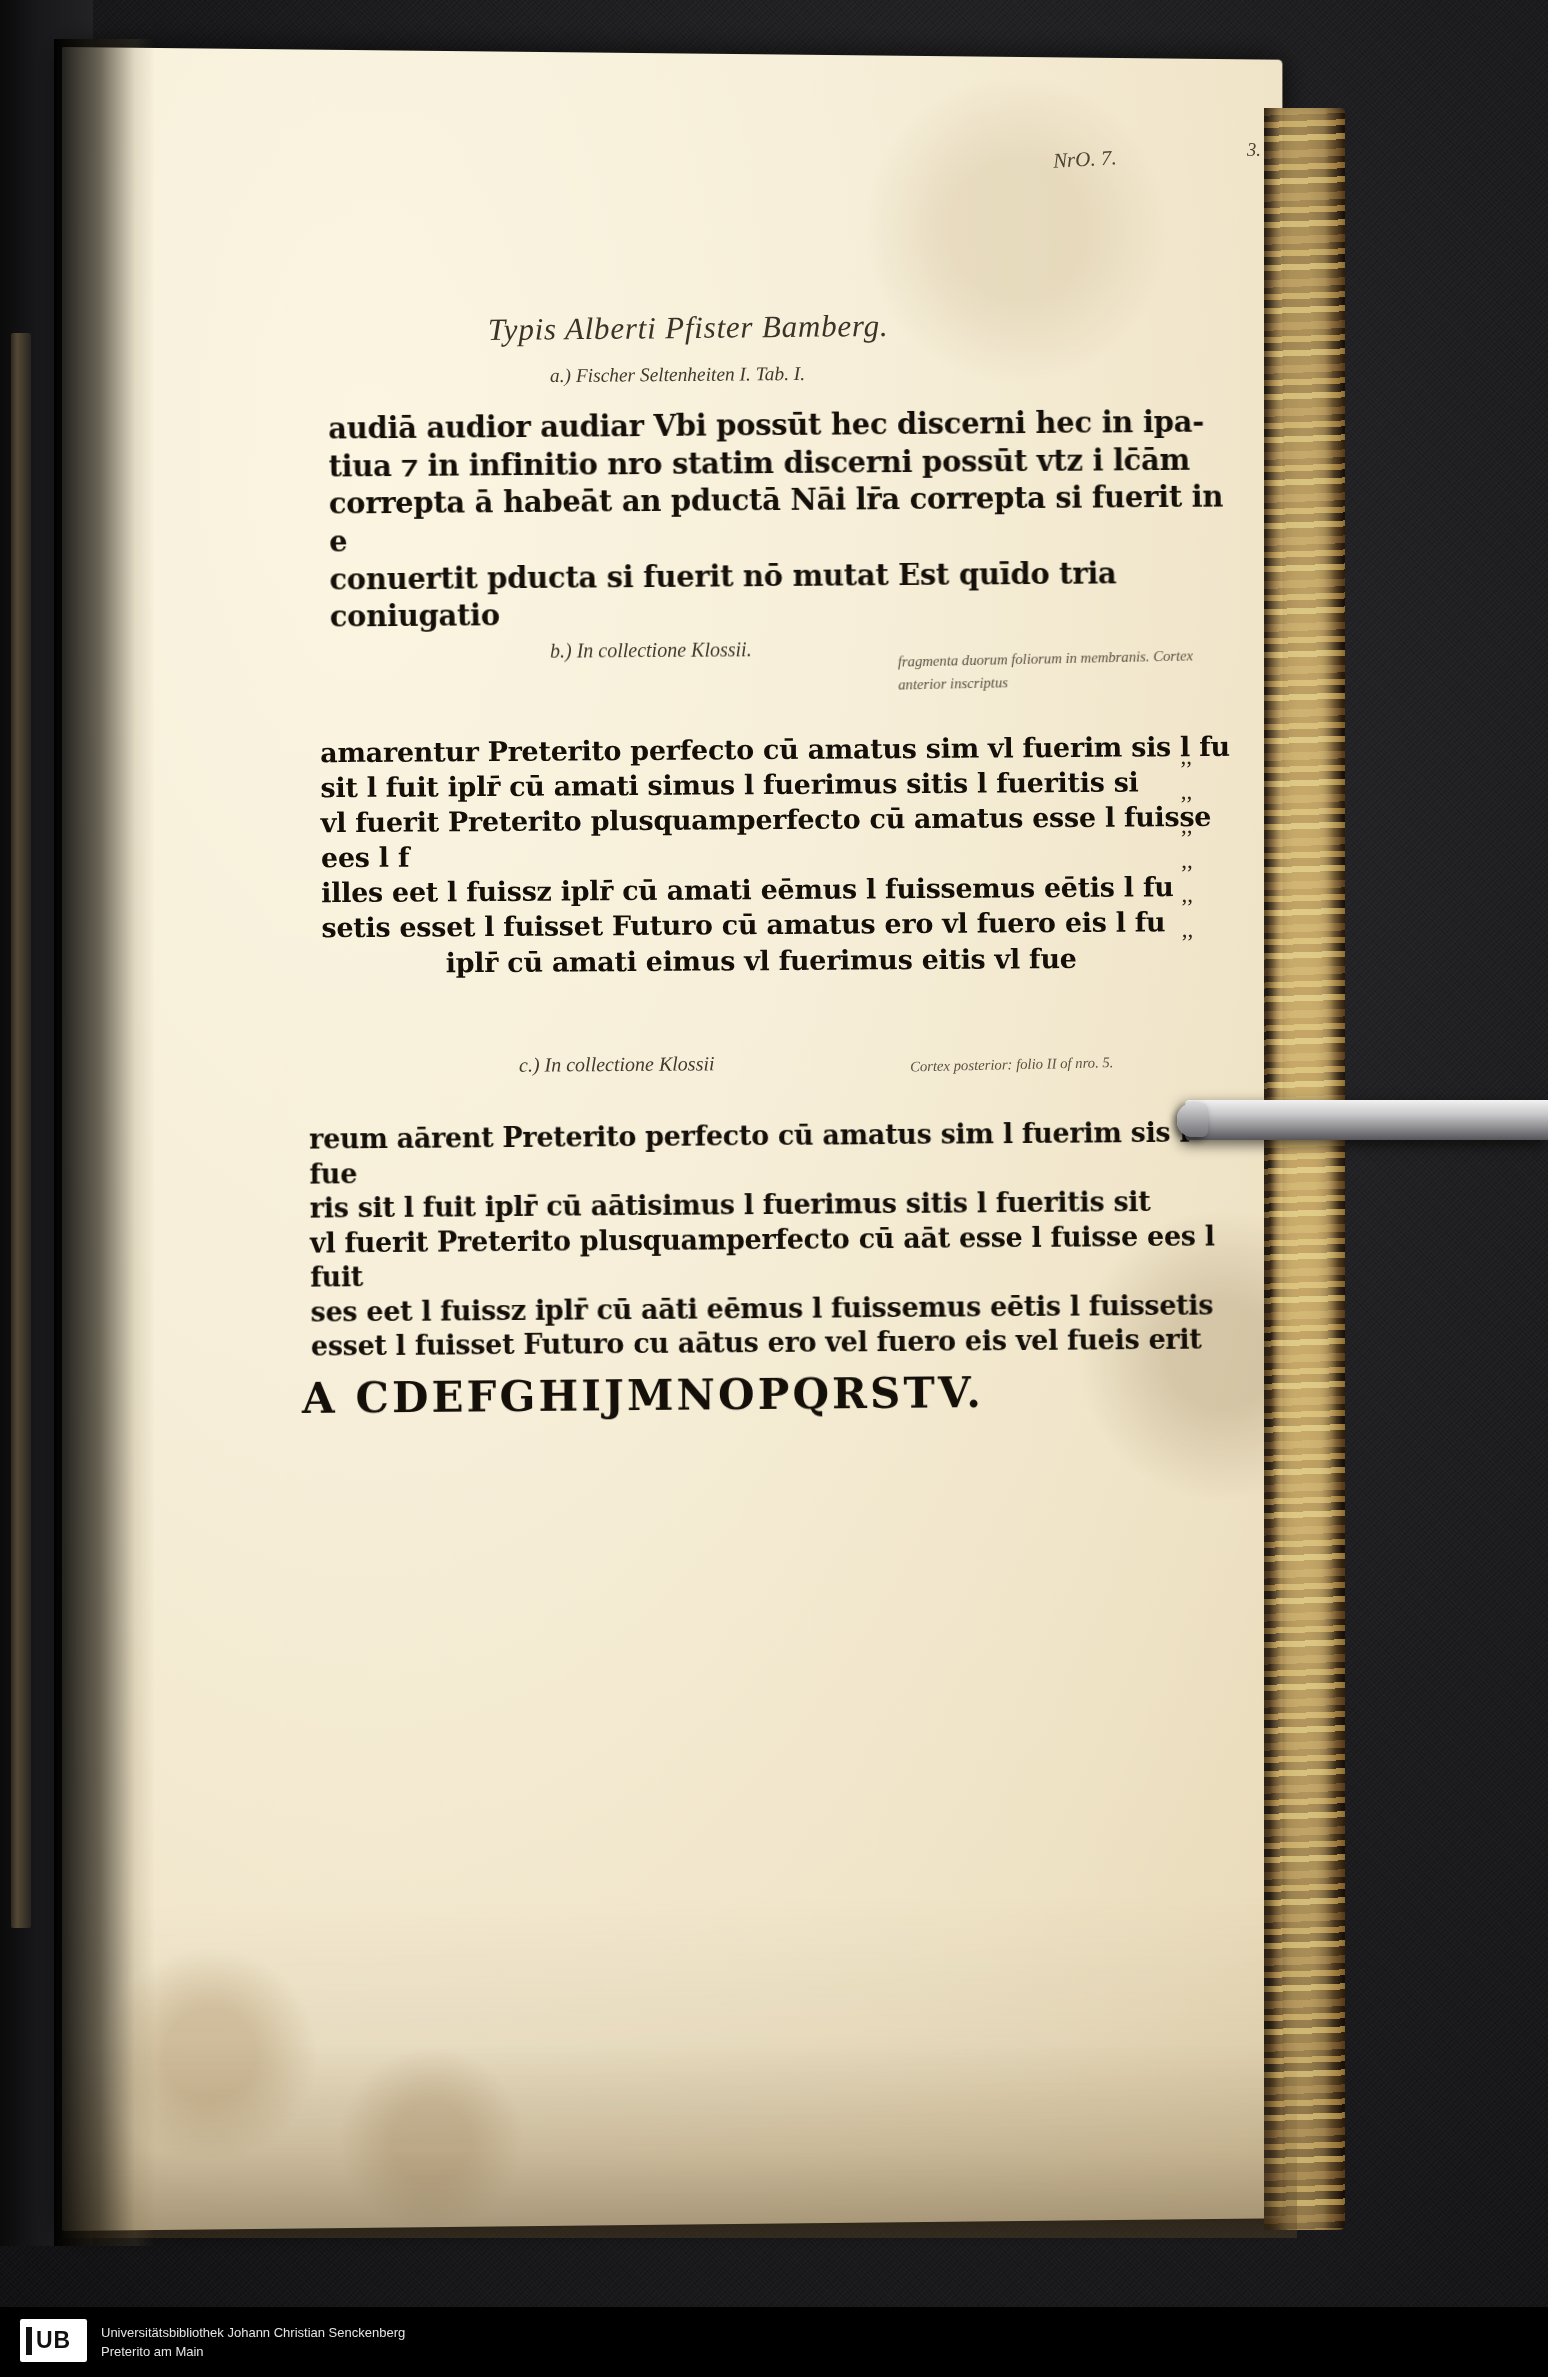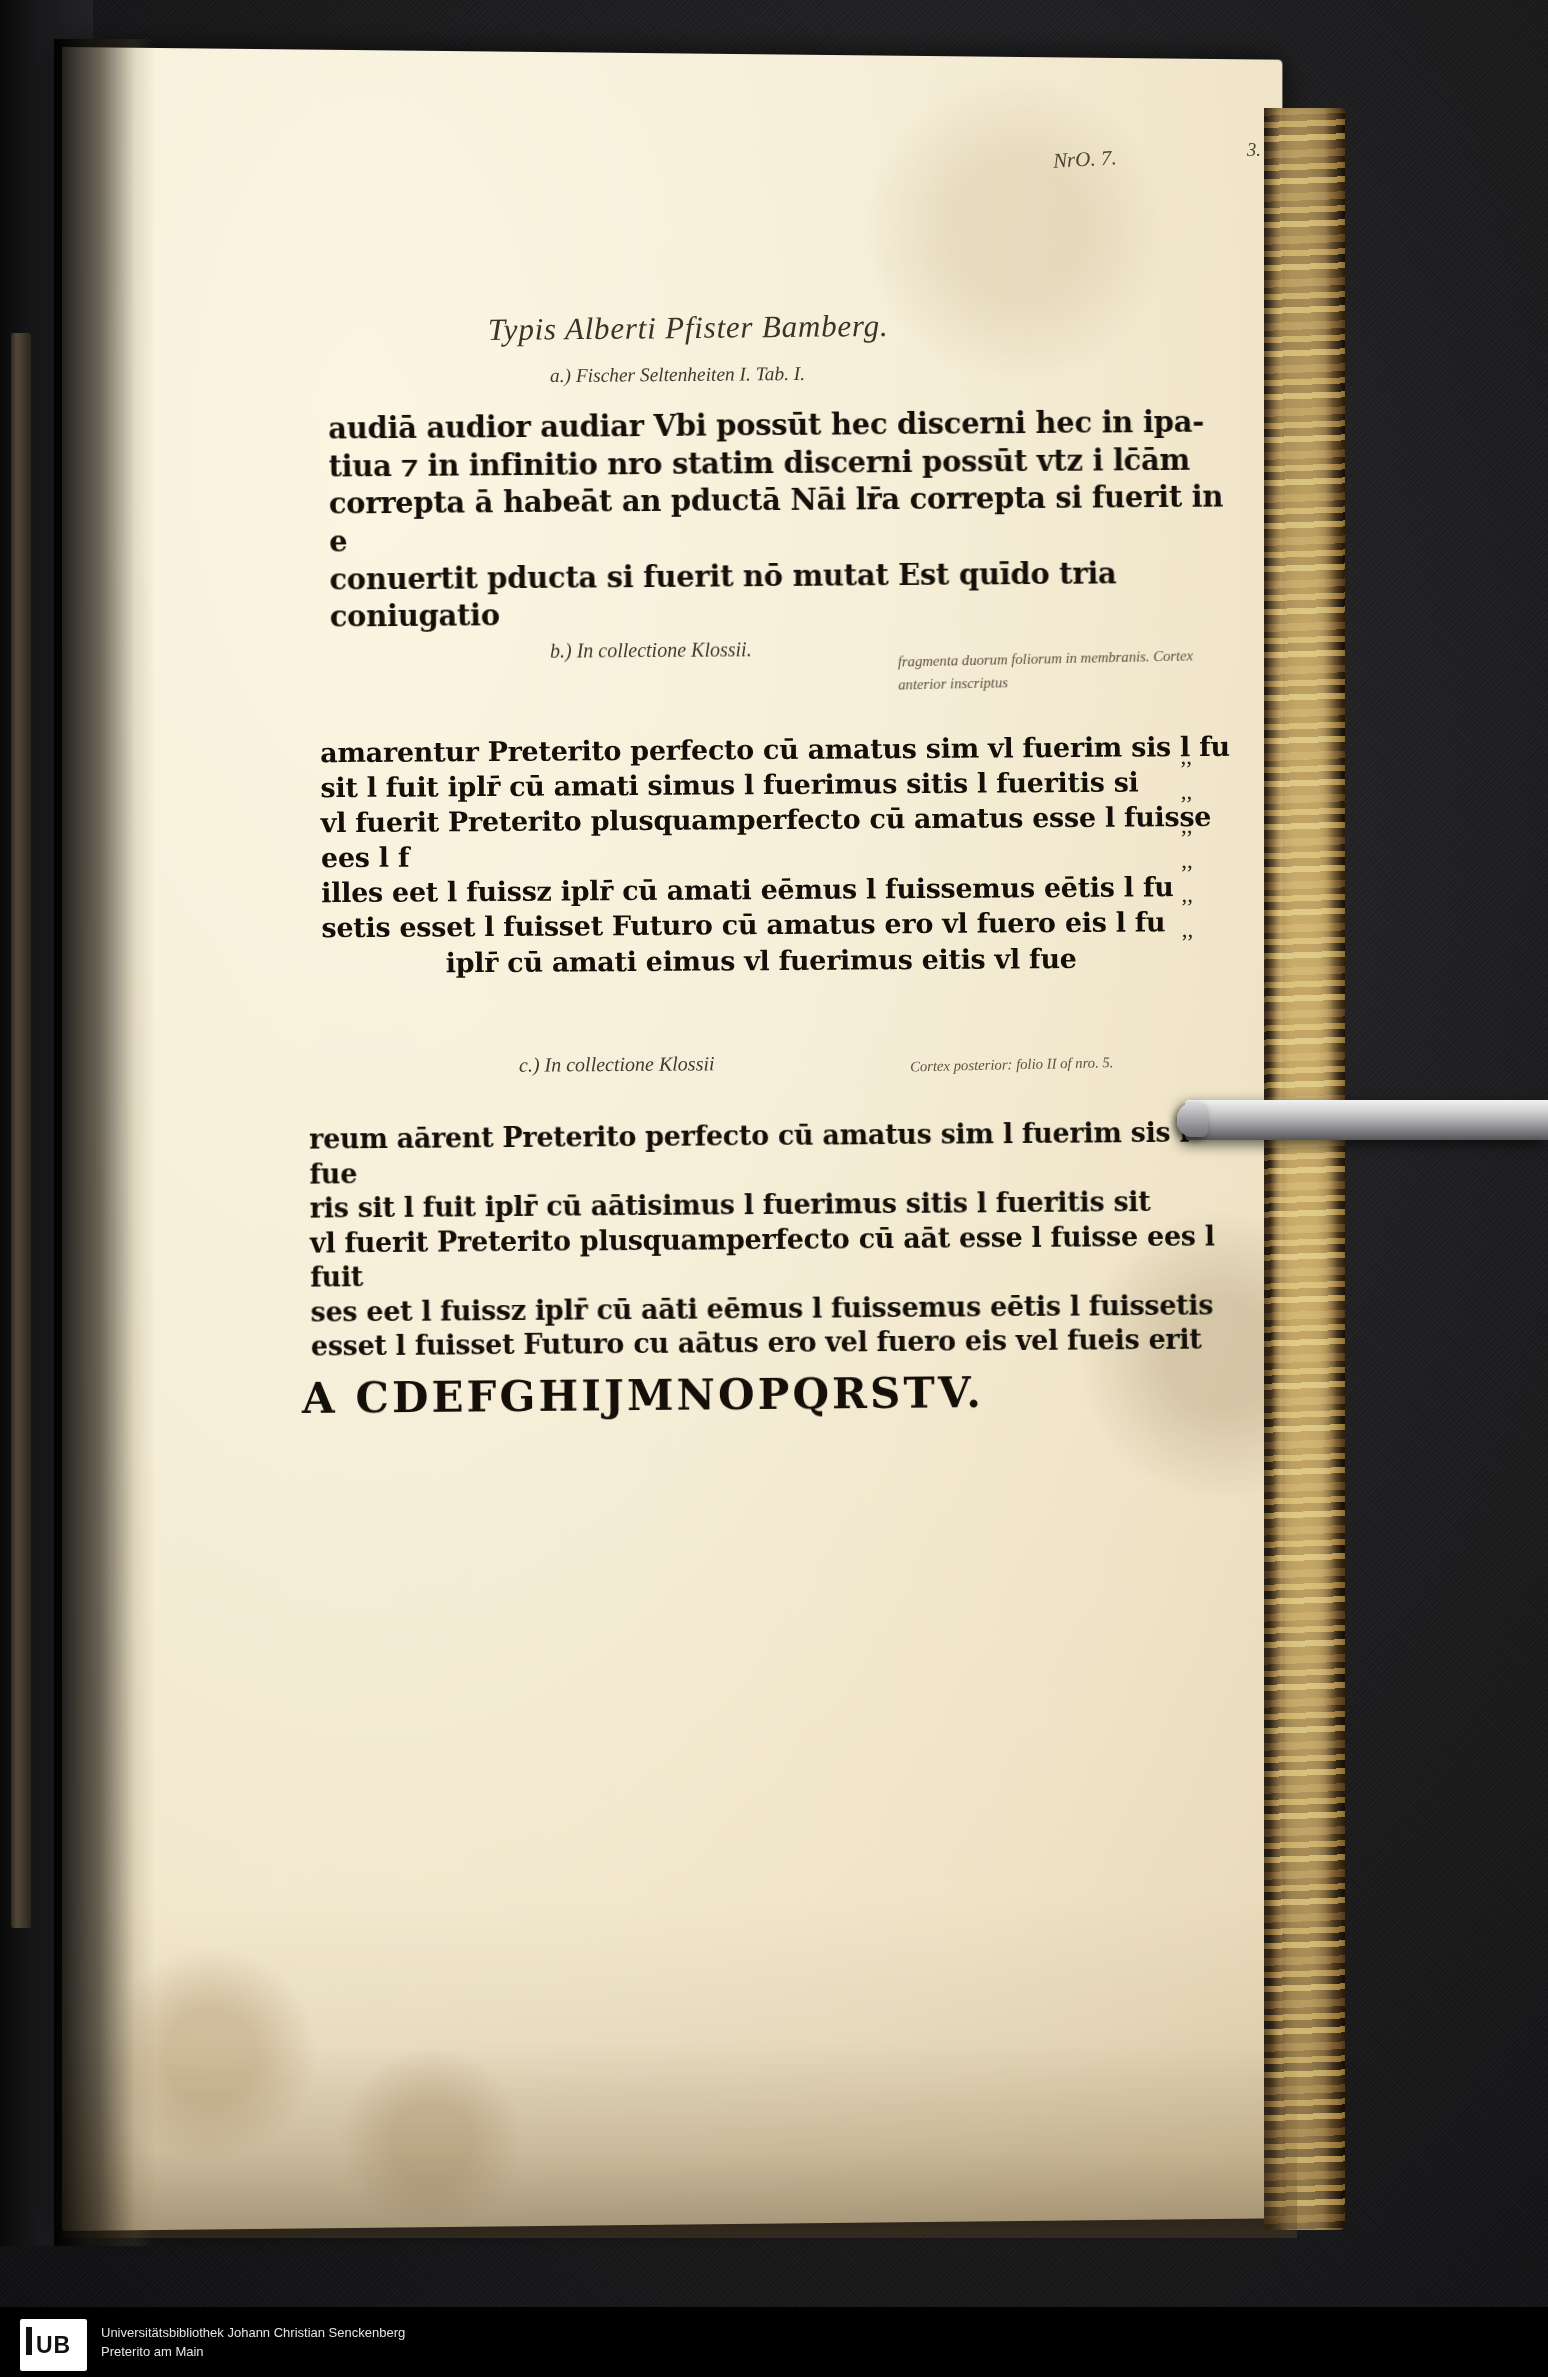--- a/index.html
+++ b/index.html
@@ -308,21 +308,21 @@
     width: 1549px;
     height: 70px;
     background: #000;
     z-index: 10;
   }
   .ub-logo {
     position: absolute;
     left: 20px;
     top: 12.4px;
     width: 67px;
-    height: 52px;
+    height: 43px;
     background: #ffffff;
     color: #111;
     border-radius: 2.3px;
     display: flex;
     align-items: center;
     justify-content: center;
     font-family: "Liberation Sans", sans-serif;
     font-weight: 700;
     font-size: 23px;
     letter-spacing: 0.8px;

